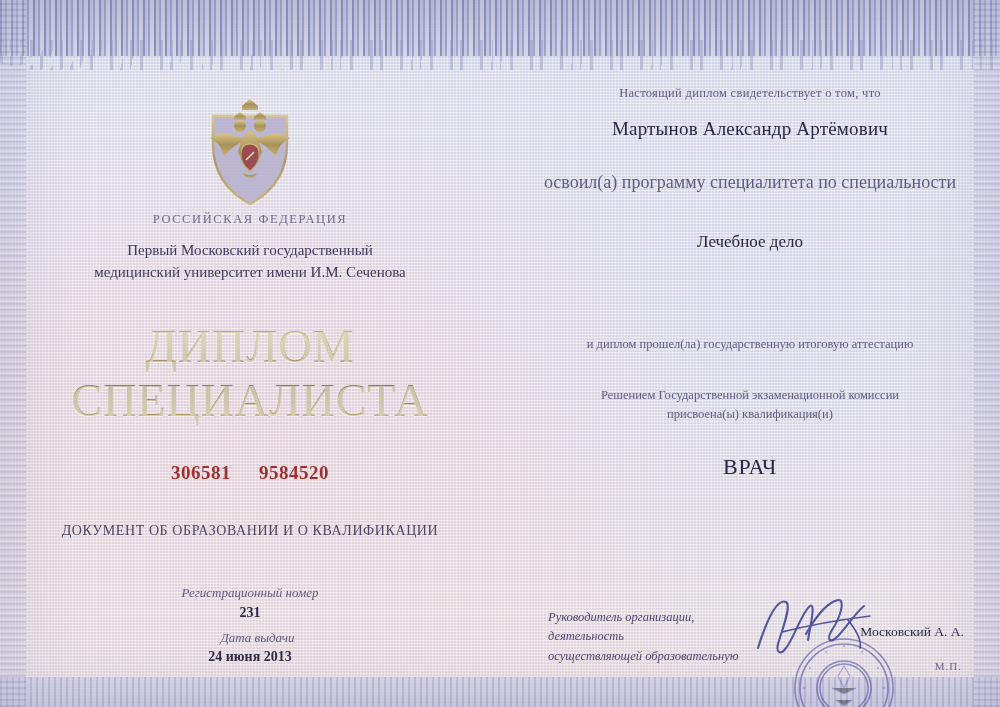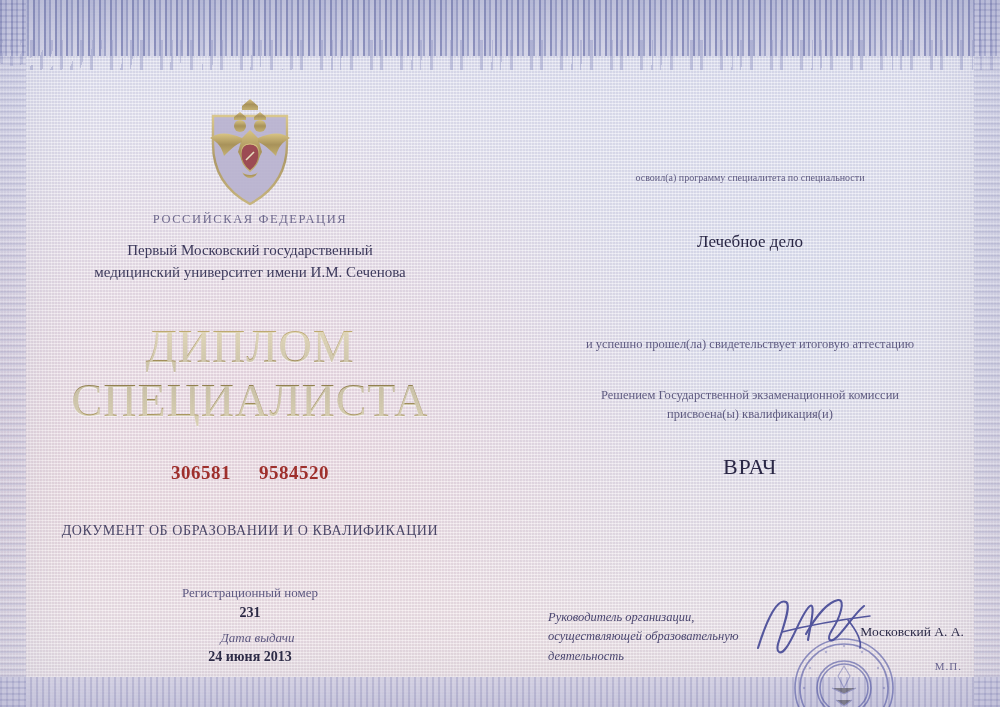--- a/index.html
+++ b/index.html
@@ -172,20 +172,21 @@
     letter-spacing: 0.6px;
     color: #4b4768;
     font-family: "Liberation Serif", serif;
   }
 
   .reg-label {
     position: absolute;
     top: 585px;
     left: 0; right: 0;
     font-size: 13px;
+    font-style: italic;
     color: #5d5880;
   }
   .reg-value {
     position: absolute;
     top: 605px;
     left: 0; right: 0;
     font-size: 14px;
     font-weight: bold;
     color: #2c2a45;
   }
@@ -220,21 +221,21 @@
     letter-spacing: 0.3px;
   }
   .r-name {
     top: 118px;
     font-size: 19px;
     color: #2a2745;
     letter-spacing: 0.2px;
   }
   .r-program-label {
     top: 172px;
-    font-size: 10px;
+    font-size: 18px;
     color: #5f5b81;
   }
   .r-specialty {
     top: 232px;
     font-size: 17px;
     color: #2a2745;
   }
   .r-passed {
     top: 337px;
     font-size: 12.5px;
@@ -368,35 +369,37 @@
       <div class="doc-kind">ДОКУМЕНТ ОБ ОБРАЗОВАНИИ И О КВАЛИФИКАЦИИ</div>
 
       <div class="reg-label">Регистрационный номер</div>
       <div class="reg-value">231</div>
       <div class="date-label">Дата выдачи</div>
       <div class="date-value">24 июня 2013</div>
     </div>
 
     <div class="right-panel">
 
+      <div class="r-line r-certifies">Настоящий диплом свидетельствует о том, что</div>
+      <div class="r-line r-name">Мартынов Александр Артёмович</div>
       <div class="r-line r-program-label">освоил(а) программу специалитета по специальности</div>
       <div class="r-line r-specialty">Лечебное дело</div>
-      <div class="r-line r-passed">и успешно прошел(ла) свидетельствует итоговую аттестацию</div>
+      <div class="r-line r-passed">и диплом прошел(ла) государственную итоговую аттестацию</div>
 
       <div class="r-line r-commission">
         <div>Решением Государственной экзаменационной комиссии</div>
         <div>присвоена(ы) квалификация(и)</div>
       </div>
 
       <div class="r-line r-qualification">ВРАЧ</div>
 
       <div class="signature-block">
         <div>Руководитель организации,</div>
+        <div>деятельность</div>
         <div>осуществляющей образовательную</div>
-        <div>деятельность</div>
       </div>
 
       <div class="signature-ink">
         <svg viewBox="0 0 130 86" width="130" height="86" aria-hidden="true">
           <g fill="none" stroke="#3b3f91" stroke-width="2.1" stroke-linecap="round" opacity="0.85">
             <path d="M6 62 C16 30 26 12 34 16 C40 19 30 44 26 58 C24 66 28 70 34 62 C42 52 50 26 58 20 C64 16 58 42 56 54"></path>
             <path d="M54 48 C64 30 76 16 86 14 C94 13 88 32 80 44 C74 54 78 58 86 50 C94 42 104 26 112 20"></path>
             <path d="M30 46 C54 40 86 34 118 30" stroke-width="1.6"></path>
             <path d="M96 34 C104 44 110 54 108 62" stroke-width="1.7"></path>
           </g>

